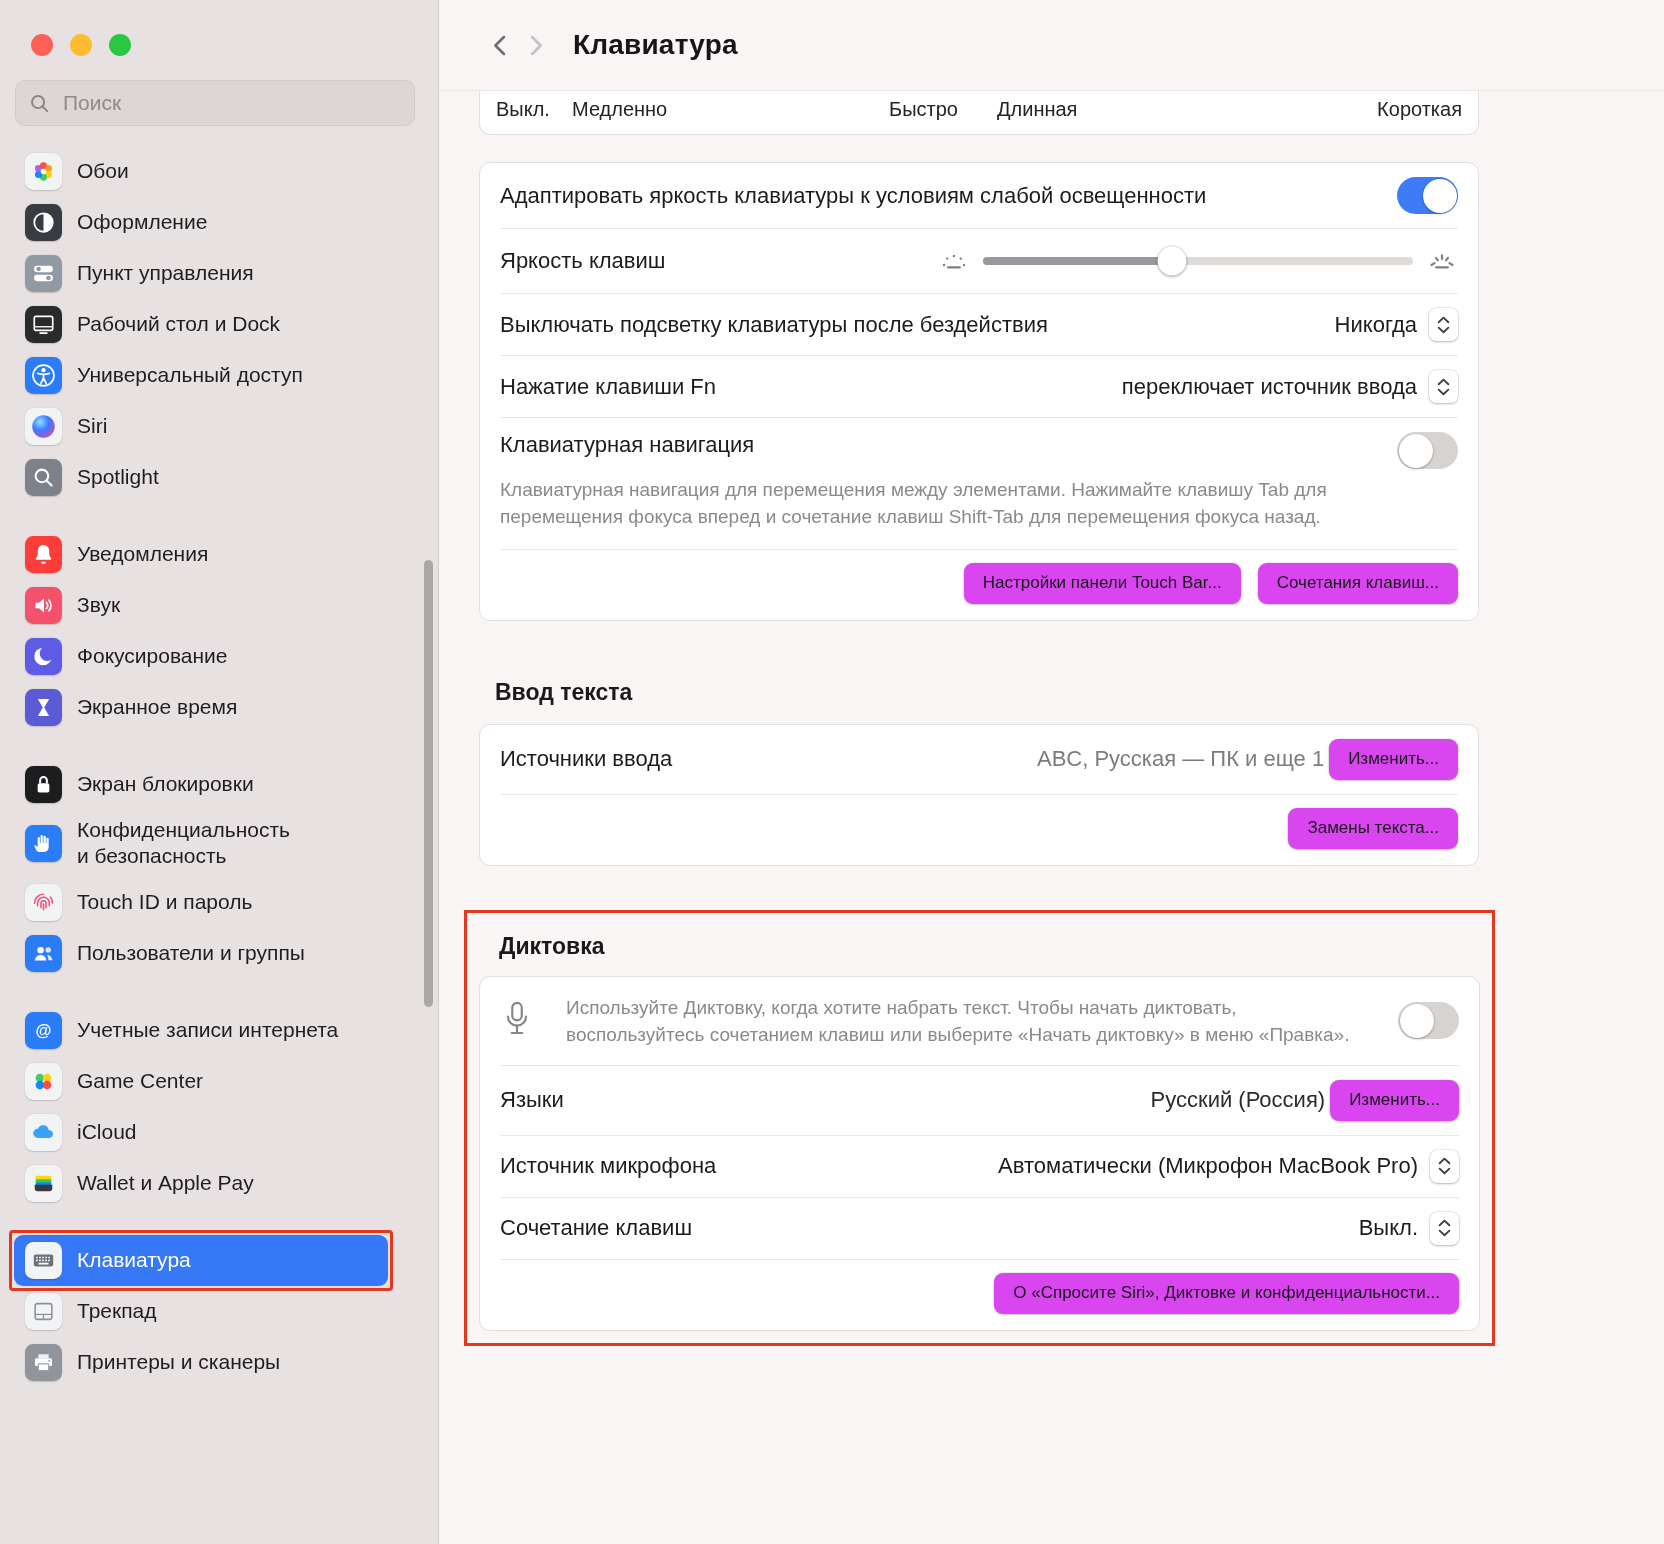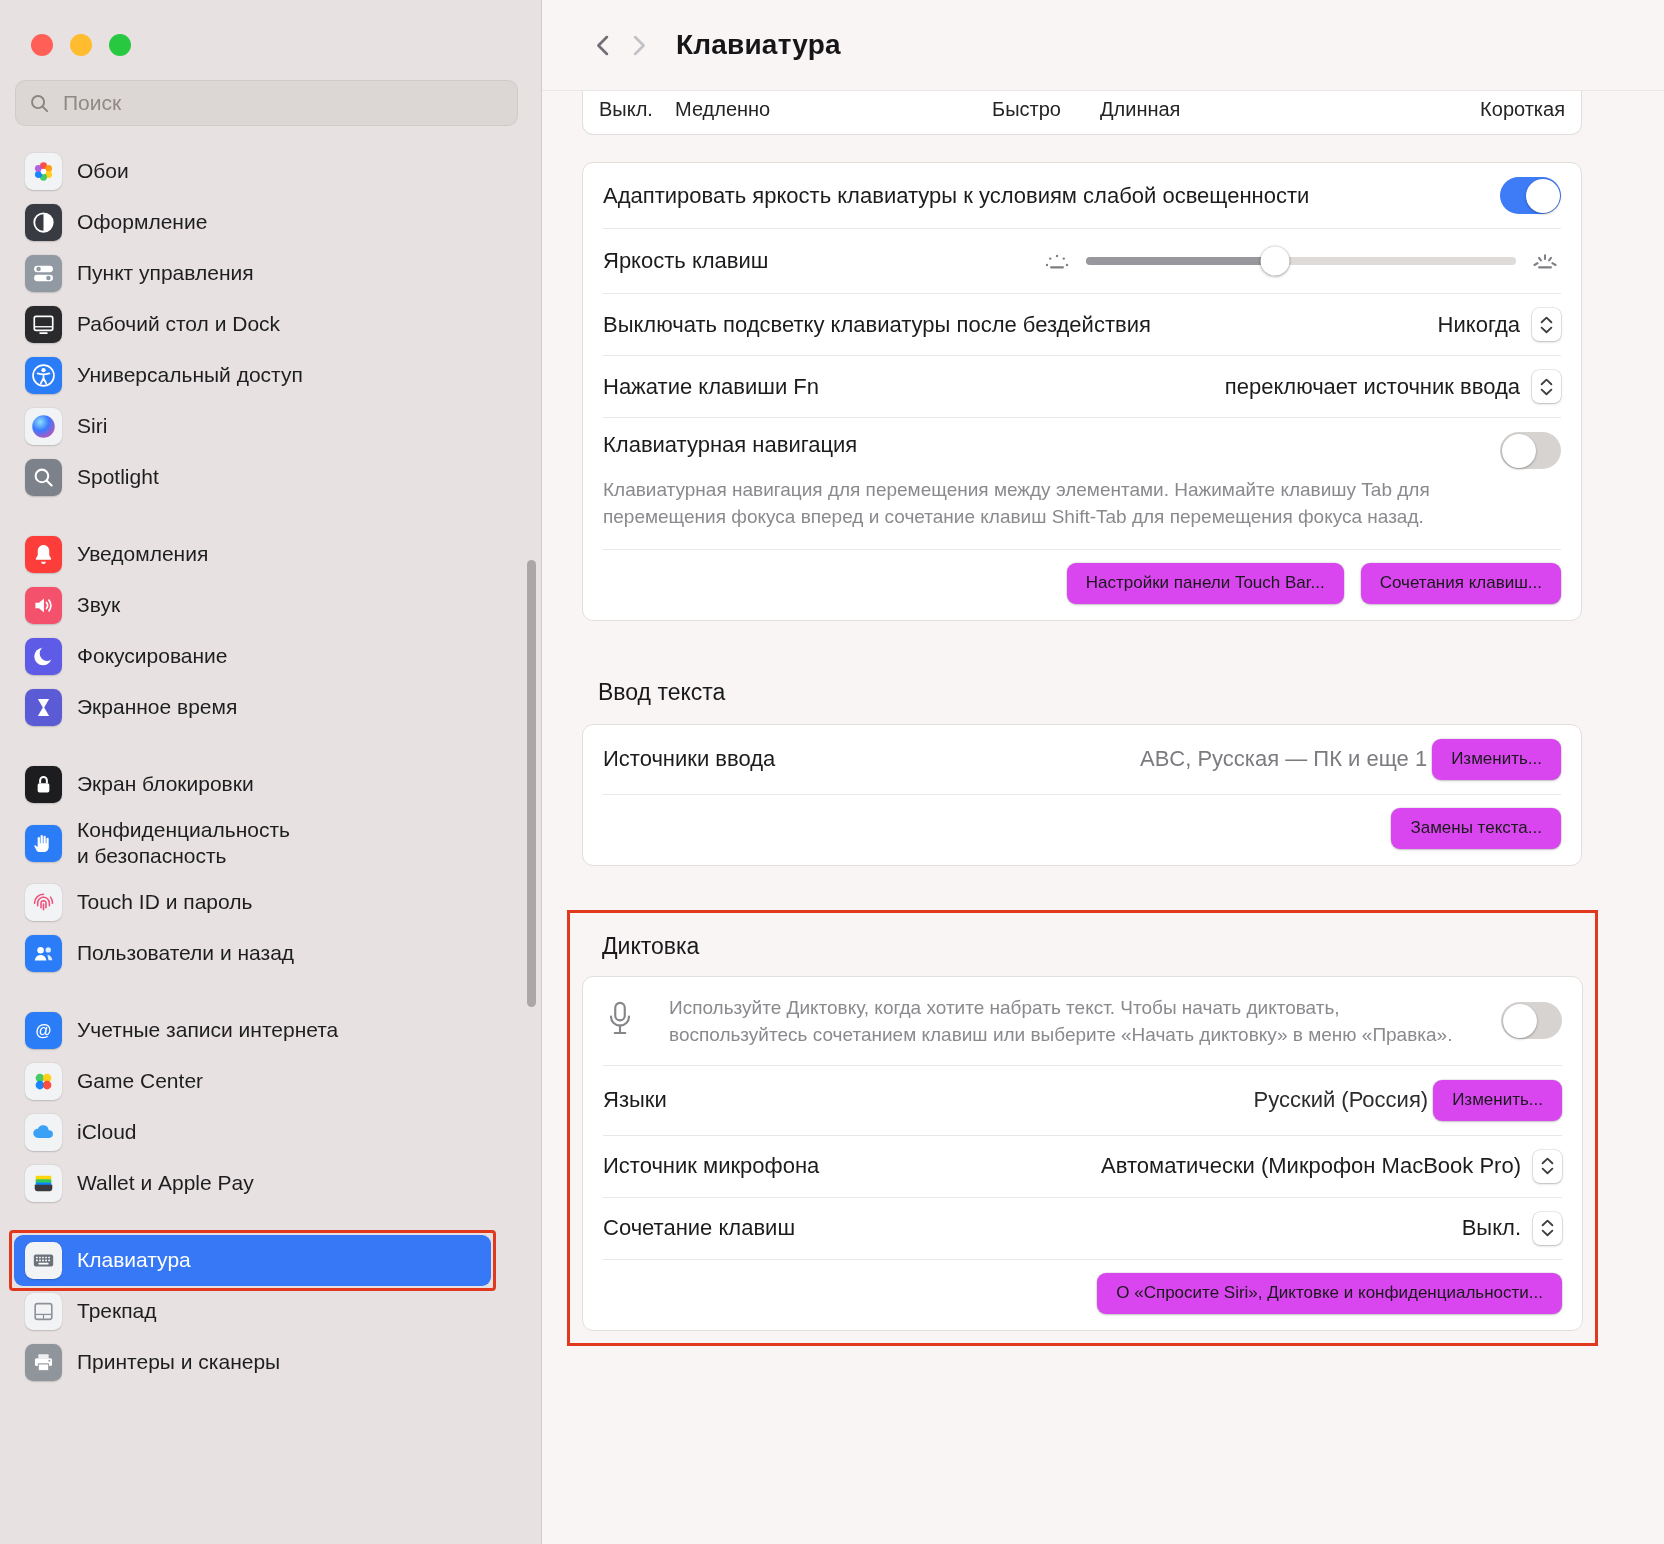--- a/index.html
+++ b/index.html
@@ -5,21 +5,21 @@
 <style>
   html,body{margin:0;padding:0;}
   body{
     width:1664px;height:1544px;overflow:hidden;
     font-family:"Liberation Sans","DejaVu Sans",sans-serif;
     color:#1d1d1f;background:#ffffff;
   }
   .window{width:1664px;height:1544px;display:flex;overflow:hidden;}
 
   
-  .sidebar{width:542px;flex-shrink:0;background:#e7e2e1;border-right:1px solid #d2cdcb;position:relative;box-sizing:border-box;}
+  .sidebar{width:439px;flex-shrink:0;background:#e7e2e1;border-right:1px solid #d2cdcb;position:relative;box-sizing:border-box;}
   .traffic{display:flex;gap:17px;padding:34px 0 0 31px;}
   .tl{width:22px;height:22px;border-radius:50%;border:none;padding:0;}
   .tl.close{background:#ff5f57;} .tl.min{background:#febc2e;} .tl.zoom{background:#28c840;}
 
   .search{margin:24px 23px 0 15px;height:46px;background:#dcd6d4;border-radius:10px;
     display:flex;align-items:center;gap:10px;padding:0 13px;box-sizing:border-box;
     box-shadow:inset 0 0 0 1px rgba(0,0,0,.05);}
   .search svg{flex-shrink:0;display:block;}
   .search input{border:none;background:transparent;outline:none;font-size:21px;color:#3a3a3c;width:100%;font-family:inherit;}
   .search input::placeholder{color:#8f8a86;}
@@ -76,21 +76,21 @@
   .stepper svg{width:13px;height:8px;display:block;}
 
   .btn{font-family:inherit;font-size:17px;color:#19191b;background:#d946ef;border:none;border-radius:9px;height:41px;padding:0 19px;
     box-shadow:0 0 0 .5px rgba(0,0,0,.13),0 1px 2.5px rgba(0,0,0,.2);cursor:pointer;white-space:nowrap;}
   .row.buttons{justify-content:flex-end;gap:17px;padding:13px 20px 16px;}
 
   .col{flex-direction:column;align-items:stretch;gap:6px;padding-top:14px;padding-bottom:18px;}
   .row-line{display:flex;justify-content:space-between;gap:24px;}
   .desc{font-size:19px;line-height:1.42;color:#8a8a8e;margin:2px 0 0;max-width:905px;}
 
-  .sec{font-size:23px;font-weight:400;margin:58px 0 18px 16px;color:#19191b;}
+  .sec{font-size:23px;font-weight:700;margin:58px 0 18px 16px;color:#19191b;}
 
   .right-group{display:flex;align-items:center;gap:5px;}
   .value{font-size:22px;color:#7b7b80;white-space:nowrap;}
   .value.dark{color:#2b2b2e;}
 
   .annotation-box{border:3px solid var(--annotation,#e0391f);margin:44px -16px 12px -15px;padding:20px 12px 12px 12px;}
   .annotation-box .sec{margin:0 0 16px 20px;}
 
   .row.top{align-items:center;gap:20px;padding:16px 20px;}
   .row.top .desc{flex:1;max-width:800px;}
@@ -272,21 +272,21 @@
           </div>
           <div class="item">
             <span class="icon" style="background: rgb(43, 124, 247);">
               <svg viewBox="0 0 24 24">
                 <circle cx="9.4" cy="9.2" r="2.9" fill="#fff"></circle>
                 <path d="M4.2 18.2c.6-3.2 2.7-4.8 5.2-4.8s4.6 1.6 5.2 4.8z" fill="#fff"></path>
                 <circle cx="16.2" cy="8.8" r="2.4" fill="#fff" opacity=".85"></circle>
                 <path d="M15.4 13c2.4.3 4 1.9 4.5 5h-3.4z" fill="#fff" opacity=".85"></path>
               </svg>
             </span>
-            <span class="label">Пользователи и назад</span>
+            <span class="label">Пользователи и группы</span>
           </div>
         </div>
         <div class="group">
           <div class="item">
             <span class="icon" style="background: rgb(43, 124, 247);">
               <svg viewBox="0 0 24 24">
                 <text x="12" y="17" font-size="14.5" font-weight="bold" fill="#fff" text-anchor="middle" font-family="Liberation Sans, sans-serif">@</text>
               </svg>
             </span>
             <span class="label">Учетные записи интернета</span>

